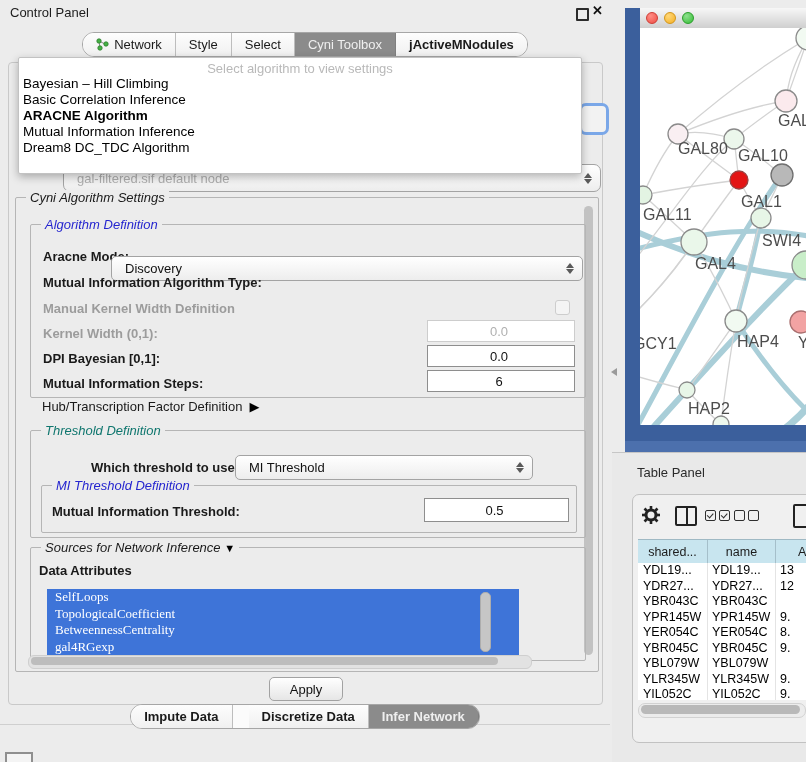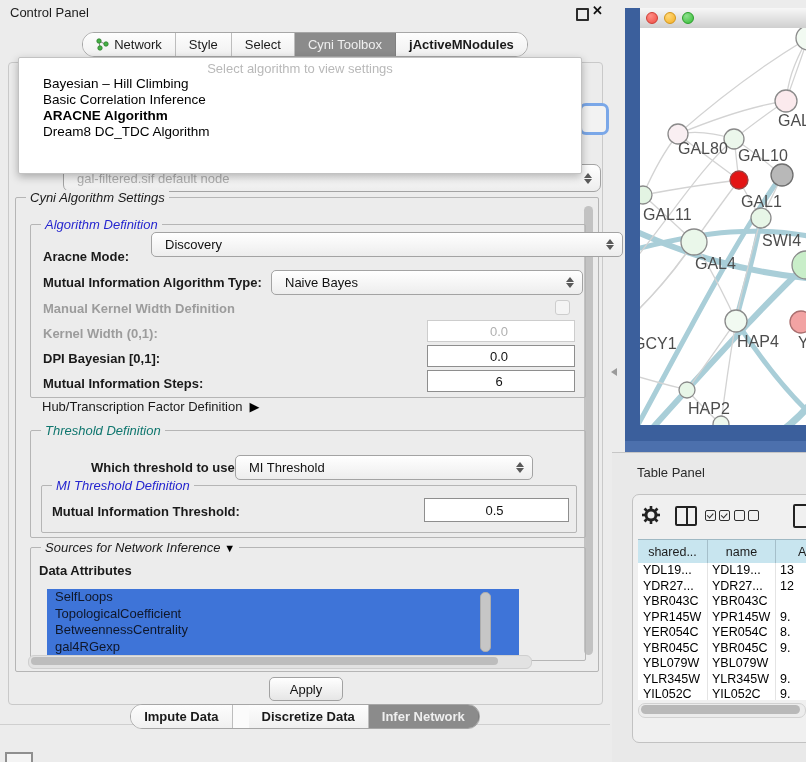--- a/index.html
+++ b/index.html
@@ -53,36 +53,36 @@
   .algo-box{left:14px;top:26px;width:554px;height:172px;}
   .thresh-box{left:14px;top:232px;width:554px;height:106px;}
   .mi-box{left:10px;top:54px;width:534px;height:46px;}
   .src-box{left:14px;top:349px;width:554px;height:112px;}
 
   .hub-row{position:absolute;left:26px;top:201px;font-size:13px;color:#1a1a1a;display:flex;align-items:center;gap:7px;}
   .tri-right{font-size:13px;color:#000;}
   .tri-down{font-size:11px;color:#000;}
 
   .attr-list{position:absolute;left:16px;top:41px;width:472px;height:66px;background:#3e74d8;overflow:hidden;}
-  .attr-item{height:16.5px;line-height:16.5px;padding-left:8px;color:#0f172a;font-size:13px;background:#3e74d8;}
+  .attr-item{height:16.5px;line-height:16.5px;padding-left:8px;color:#ffffff;font-size:13px;background:#3e74d8;font-family:Liberation Serif, serif;}
   .list-vscroll{position:absolute;left:449px;top:44px;width:11px;height:58px;}
   .list-vscroll .thumb{width:9px;height:100%;background:#c6c6c6;border-radius:5px;border:1px solid #adadad;}
 
   .hscroll{position:absolute;left:12px;bottom:2px;right:66px;height:12px;background:#e2e2e2;border:1px solid #cfcfcf;border-radius:6px;}
   .hscroll .thumb{margin:1px 2px;height:8px;width:93%;background:#bdbdbd;border-radius:5px;}
 
   .apply-btn{left:260px;top:614px;width:72px;height:22px;background:linear-gradient(#ffffff,#e6e6e6);border:1px solid #a2a2a2;border-radius:5px;font-size:13px;color:#111;display:flex;align-items:center;justify-content:center;}
 
   .bottom-tabbar{left:0;top:700px;width:610px;height:32px;display:flex;justify-content:center;align-items:center;}
 
   
   .algo-popup{left:18px;top:57px;width:562px;height:115px;background:#ffffff;border:1px solid #c2c2c2;border-radius:2px;box-shadow:0 3px 8px rgba(0,0,0,.28);z-index:50;}
   .popup-head{position:absolute;top:3px;left:0;width:100%;text-align:center;font-size:13px;color:#b9b9b9;}
   .popup-items{position:absolute;top:18px;left:0;right:0;}
-  .pitem{height:16px;line-height:16px;padding-left:24px;font-size:13.5px;color:#000;white-space:nowrap;}
+  .pitem{height:16px;line-height:16px;padding-left:4px;font-size:13.5px;color:#000;white-space:nowrap;}
   .pitem.bold{font-weight:bold;}
 
   
   .net-window{left:625px;top:8px;width:181px;height:444px;background:#3b5f9c;}
   .net-window .lightband{position:absolute;left:0;bottom:0;width:100%;height:11px;background:#4c70ad;}
   .net-title{position:absolute;left:15px;top:0;right:0;height:20px;background:linear-gradient(#f7f7f7,#cfcfcf);border-bottom:1px solid #9a9a9a;display:flex;align-items:center;}
   .light{width:12px;height:12px;border-radius:50%;margin-left:6px;box-sizing:border-box;}
   .light.red{background:radial-gradient(circle at 35% 30%,#ff8d85,#ef4e45);border:1px solid #ce3d35;}
   .light.yellow{background:radial-gradient(circle at 35% 30%,#ffd879,#f5af23);border:1px solid #d3961a;}
   .light.green{background:radial-gradient(circle at 35% 30%,#8fe08f,#35bd35);border:1px solid #2a9e2a;}
@@ -170,36 +170,29 @@
       <div class="gbox settings-box">
         <span class="gtitle t-black">Cyni Algorithm Settings</span>
         <div class="vscroll">
             <div class="thumb"></div>
           </div>
 
         <div class="gbox algo-box">
           <span class="gtitle t-blue">Algorithm Definition</span>
 
           <span class="lbl" style="left:12px;top:24px;">Aracne Mode:</span>
-          <div class="combo" style="position:absolute;left:80px;top:7px;width:470px;height:23px;margin-left:40px;">
+          <div class="combo" style="position:absolute;left:80px;top:31px;width:470px;height:23px;">
             <span class="cval">Discovery</span>
             <span class="carrows">
                 <span class="tri-u"></span>
                 <span class="tri-d"></span>
               </span>
           </div>
 
           <span class="lbl" style="left:12px;top:50px;">Mutual Information Algorithm Type:</span>
-          <div class="combo" style="position:absolute;left:240px;top:45px;width:310px;height:23px;">
-            <span class="cval">Naive Bayes</span>
-            <span class="carrows">
-                <span class="tri-u"></span>
-                <span class="tri-d"></span>
-              </span>
-          </div>
 
           <span class="lbl dis" style="left:12px;top:76px;">Manual Kernel Width Definition</span>
           <span class="cbox" style="left:524px;top:75px;"></span>
 
           <span class="lbl dis" style="left:12px;top:101px;">Kernel Width (0,1):</span>
           <input class="field dis" style="left: 396px; top: 95px; width: 148px; height: 22px;" readonly="" value="0.0">
 
           <span class="lbl" style="left:12px;top:126px;">DPI Bayesian [0,1]:</span>
           <input class="field" style="left: 396px; top: 120px; width: 148px; height: 22px;" readonly="" value="0.0">
 
@@ -270,20 +263,21 @@
       </div>
     </div>
   </section>
 
   <div class="abs algo-popup">
     <div class="popup-head">Select algorithm to view settings</div>
     <div class="popup-items">
       <div class="pitem">Bayesian – Hill Climbing</div>
       <div class="pitem">Basic Correlation Inference</div>
       <div class="pitem bold">ARACNE Algorithm</div>
+      <div class="pitem">Mutual Information Inference</div>
       <div class="pitem">Dream8 DC_TDC Algorithm</div>
     </div>
   </div>
 
   <div class="abs divider-arrow"></div>
 
   <section class="abs net-window">
     <div class="lightband"></div>
     <div class="net-title">
       <span class="light red"></span>

